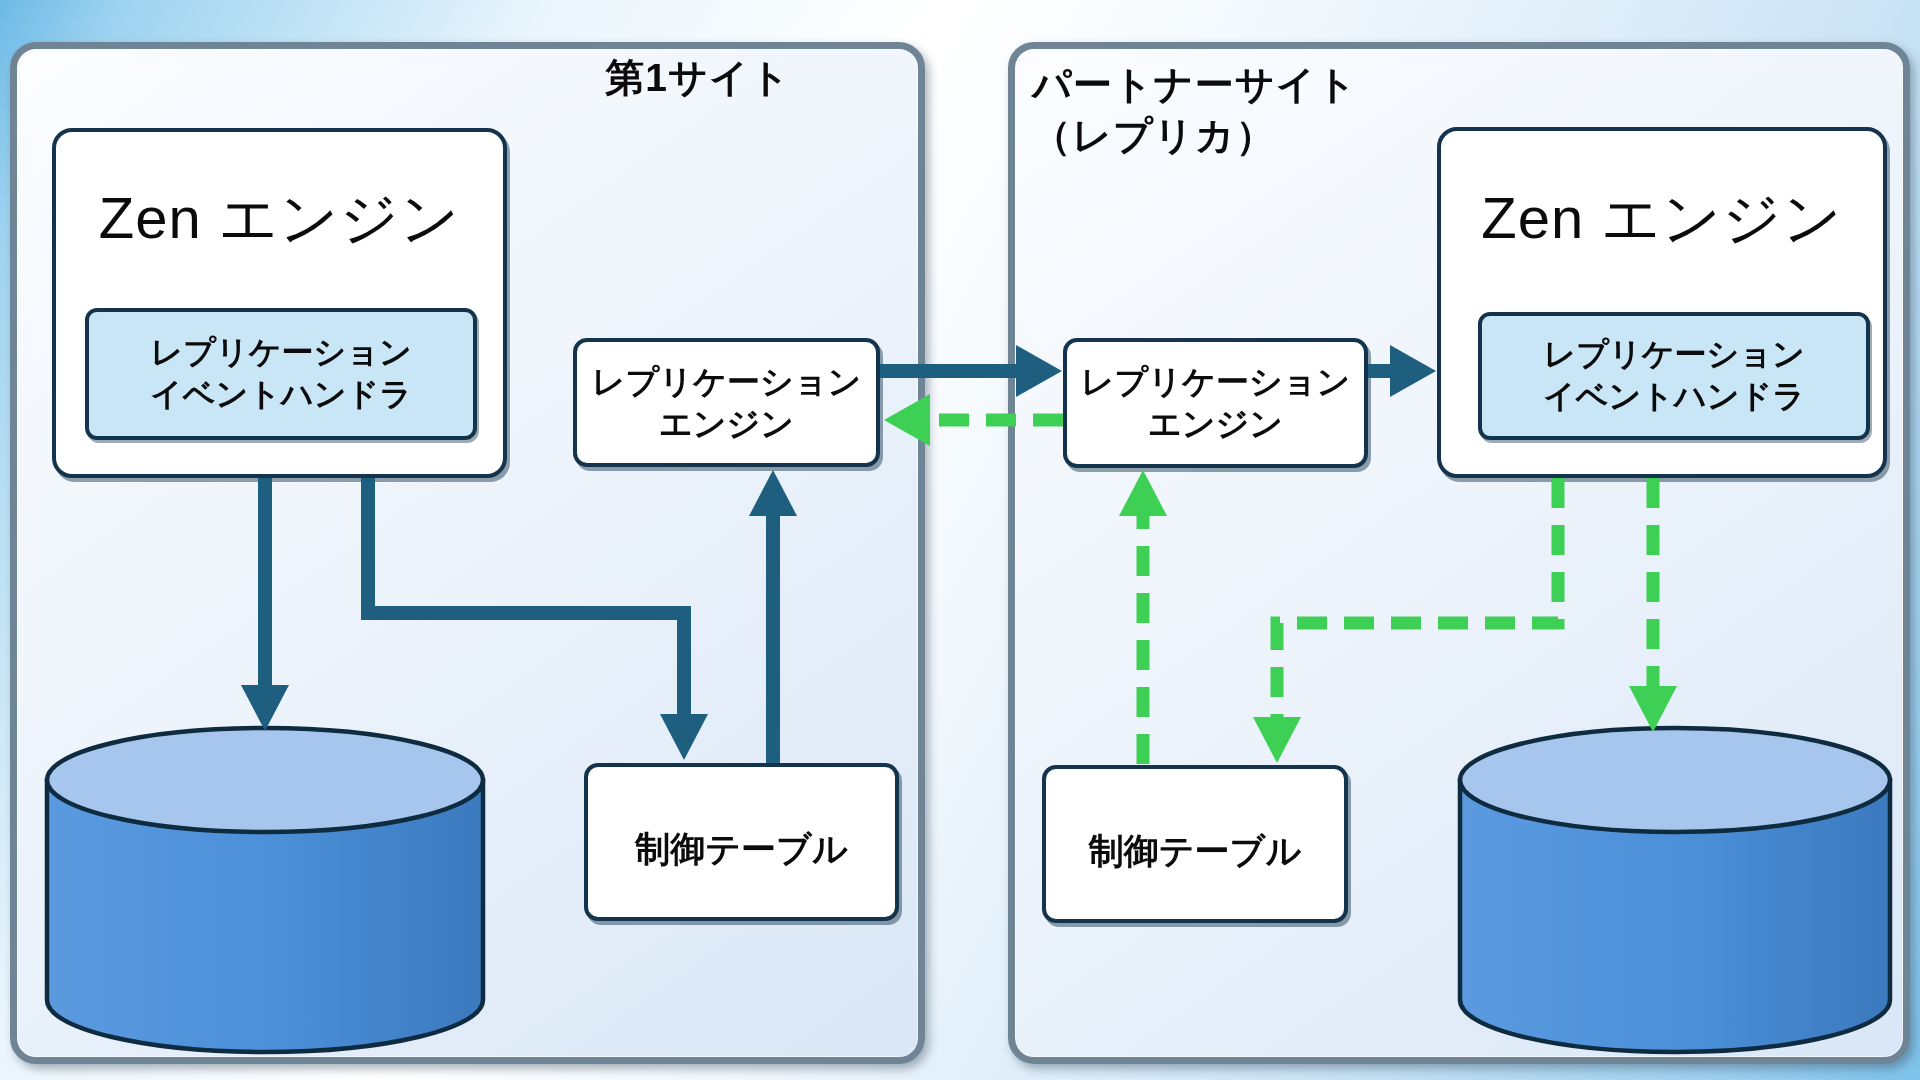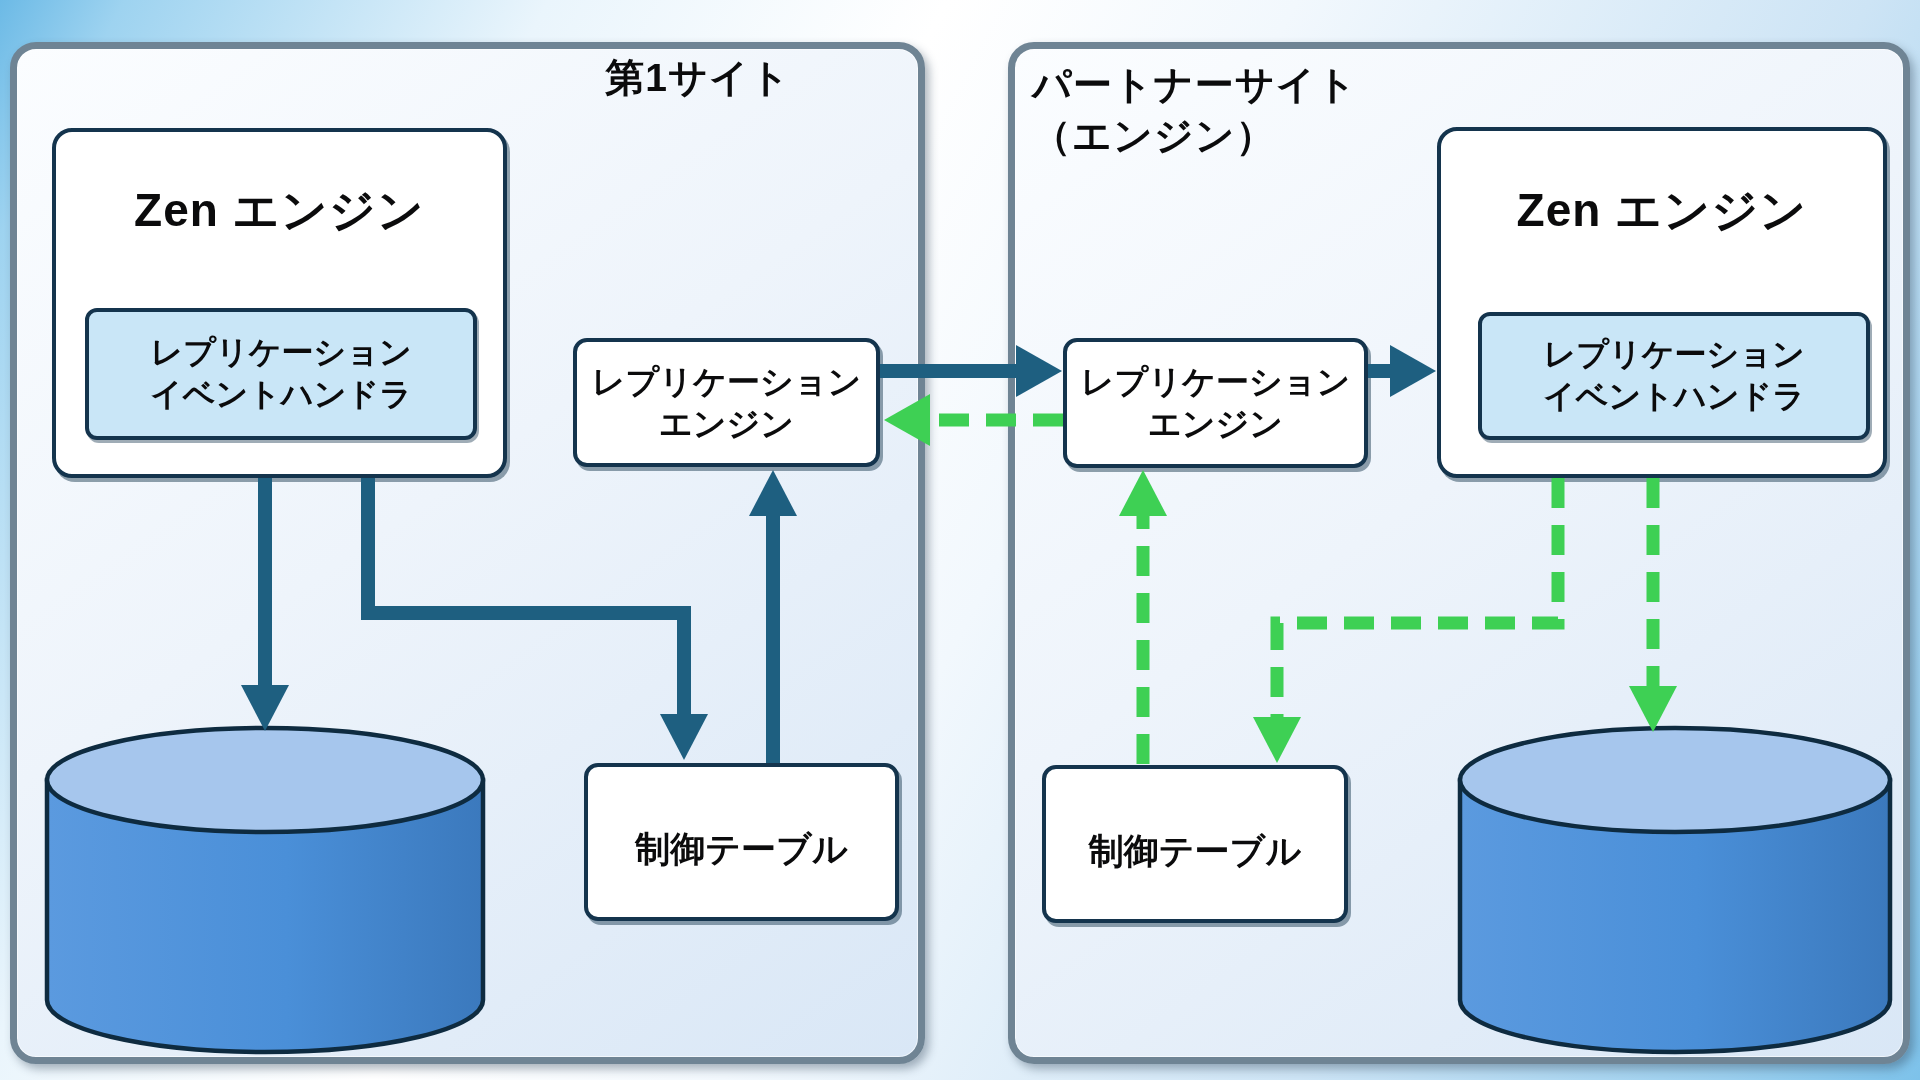--- a/index.html
+++ b/index.html
@@ -37,21 +37,21 @@
   }
   .zen-box{
     position:absolute;box-sizing:border-box;z-index:2;
     background:#ffffff;border:4px solid #14344d;border-radius:20px;
     box-shadow:3px 4px 0 rgba(16,48,72,.45);
   }
   #zen1{left:52px;top:128px;width:455px;height:350px;}
   #zen2{left:1437px;top:127px;width:450px;height:351px;}
   .zen-label{
     position:absolute;z-index:3;text-align:center;
-    font-size:46px;font-weight:700;color:#0b0b0c;letter-spacing:1px;
+    font-size:58px;font-weight:400;color:#0b0b0c;letter-spacing:1px;
   }
   #zenlabel1{left:52px;top:180px;width:455px;}
   #zenlabel2{left:1437px;top:180px;width:450px;}
   .handler{
     position:absolute;box-sizing:border-box;z-index:3;
     background:#c9e6f7;border:4px solid #14344d;border-radius:12px;
     box-shadow:2px 3px 0 rgba(16,48,72,.40);
     display:flex;flex-direction:column;align-items:center;justify-content:center;
     font-size:32px;line-height:1.3;font-weight:600;color:#0b0b0c;text-align:center;
   }
@@ -72,21 +72,21 @@
 <div id="stage">
 
   <div class="site" id="site1"></div>
   <div class="site" id="site2"></div>
 
   <div class="site-title" id="title1">
     <div>第1サイト</div>
   </div>
   <div class="site-title" id="title2">
     <div>パートナーサイト</div>
-    <div>（エンジン）</div>
+    <div>（レプリカ）</div>
   </div>
 
   <div class="zen-box" id="zen1"></div>
   <div class="zen-label" id="zenlabel1">Zen エンジン</div>
   <div class="handler" id="handler1">
     <div>レプリケーション</div>
     <div>イベントハンドラ</div>
   </div>
   <div class="node" id="engine1">
     <div>レプリケーション</div>

